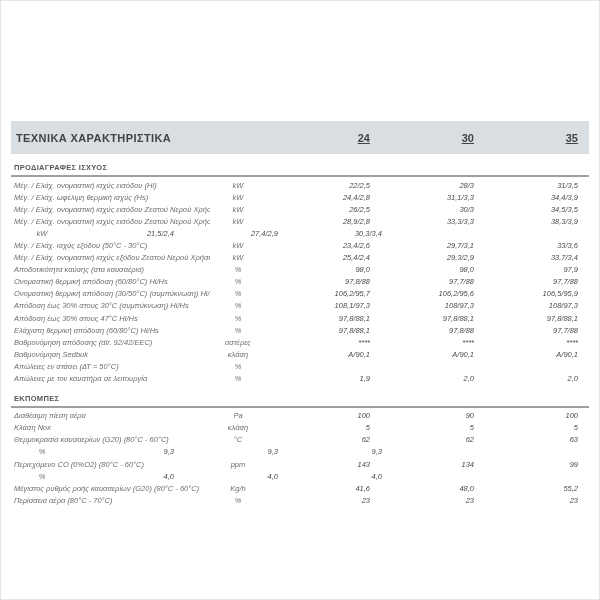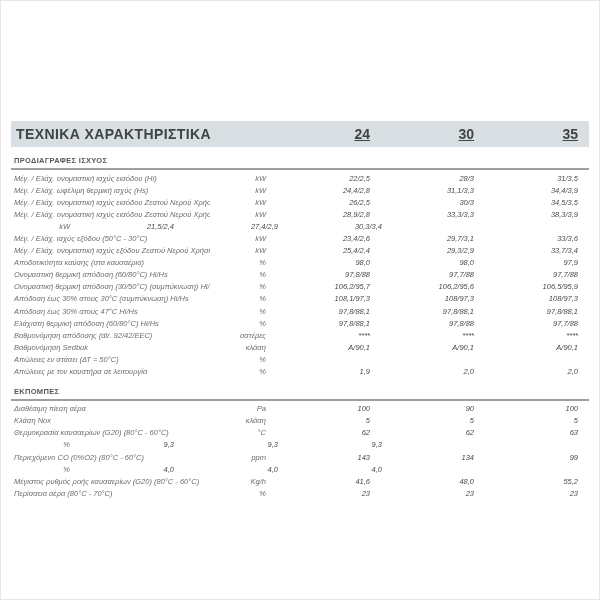--- a/index.html
+++ b/index.html
@@ -12,22 +12,22 @@
     position:relative;
     overflow:hidden;
   }
   .page{
     position:absolute;
     top:120px;left:10px;right:10px;
   }
   .table-header{
     display:flex;align-items:center;
     background:var(--band-bg,#d8dee1);
-    height:26px;
-    font-size:14px;font-weight:bold;
+    height:33px;
+    font-size:11px;font-weight:bold;
     color:var(--band-text,#3f4447);
     padding:0 11px 0 5px;
   }
   .th-title{flex:1;letter-spacing:.4px;}
   .th-col{width:104px;text-align:right;text-decoration:underline;}
   .section{margin-top:5px;}
   .section-heading{
     font-size:7.5px;font-weight:bold;
     color:var(--heading-text,#54585b);
     letter-spacing:.3px;
@@ -40,21 +40,21 @@
     height:12.1px;
     font-size:7.5px;
     padding:0 11px 0 3px;
     font-style:italic;
   }
   .row .label{
     flex:1;color:var(--label-text,#6a6e71);
     white-space:nowrap;overflow:hidden;
   }
   .row .unit{
-    width:56px;text-align:right;
+    width:56px;text-align:center;
     color:var(--label-text,#6a6e71);
   }
   .row .val{
     width:104px;text-align:right;
     color:var(--value-text,#46494c);
   }
 </style>
 </head>
 <body style="--band-bg: #d8dee1; --band-text: #3f4447; --heading-text: #54585b; --rule: #9aa0a4; --label-text: #6a6e71; --value-text: #46494c;">
 

